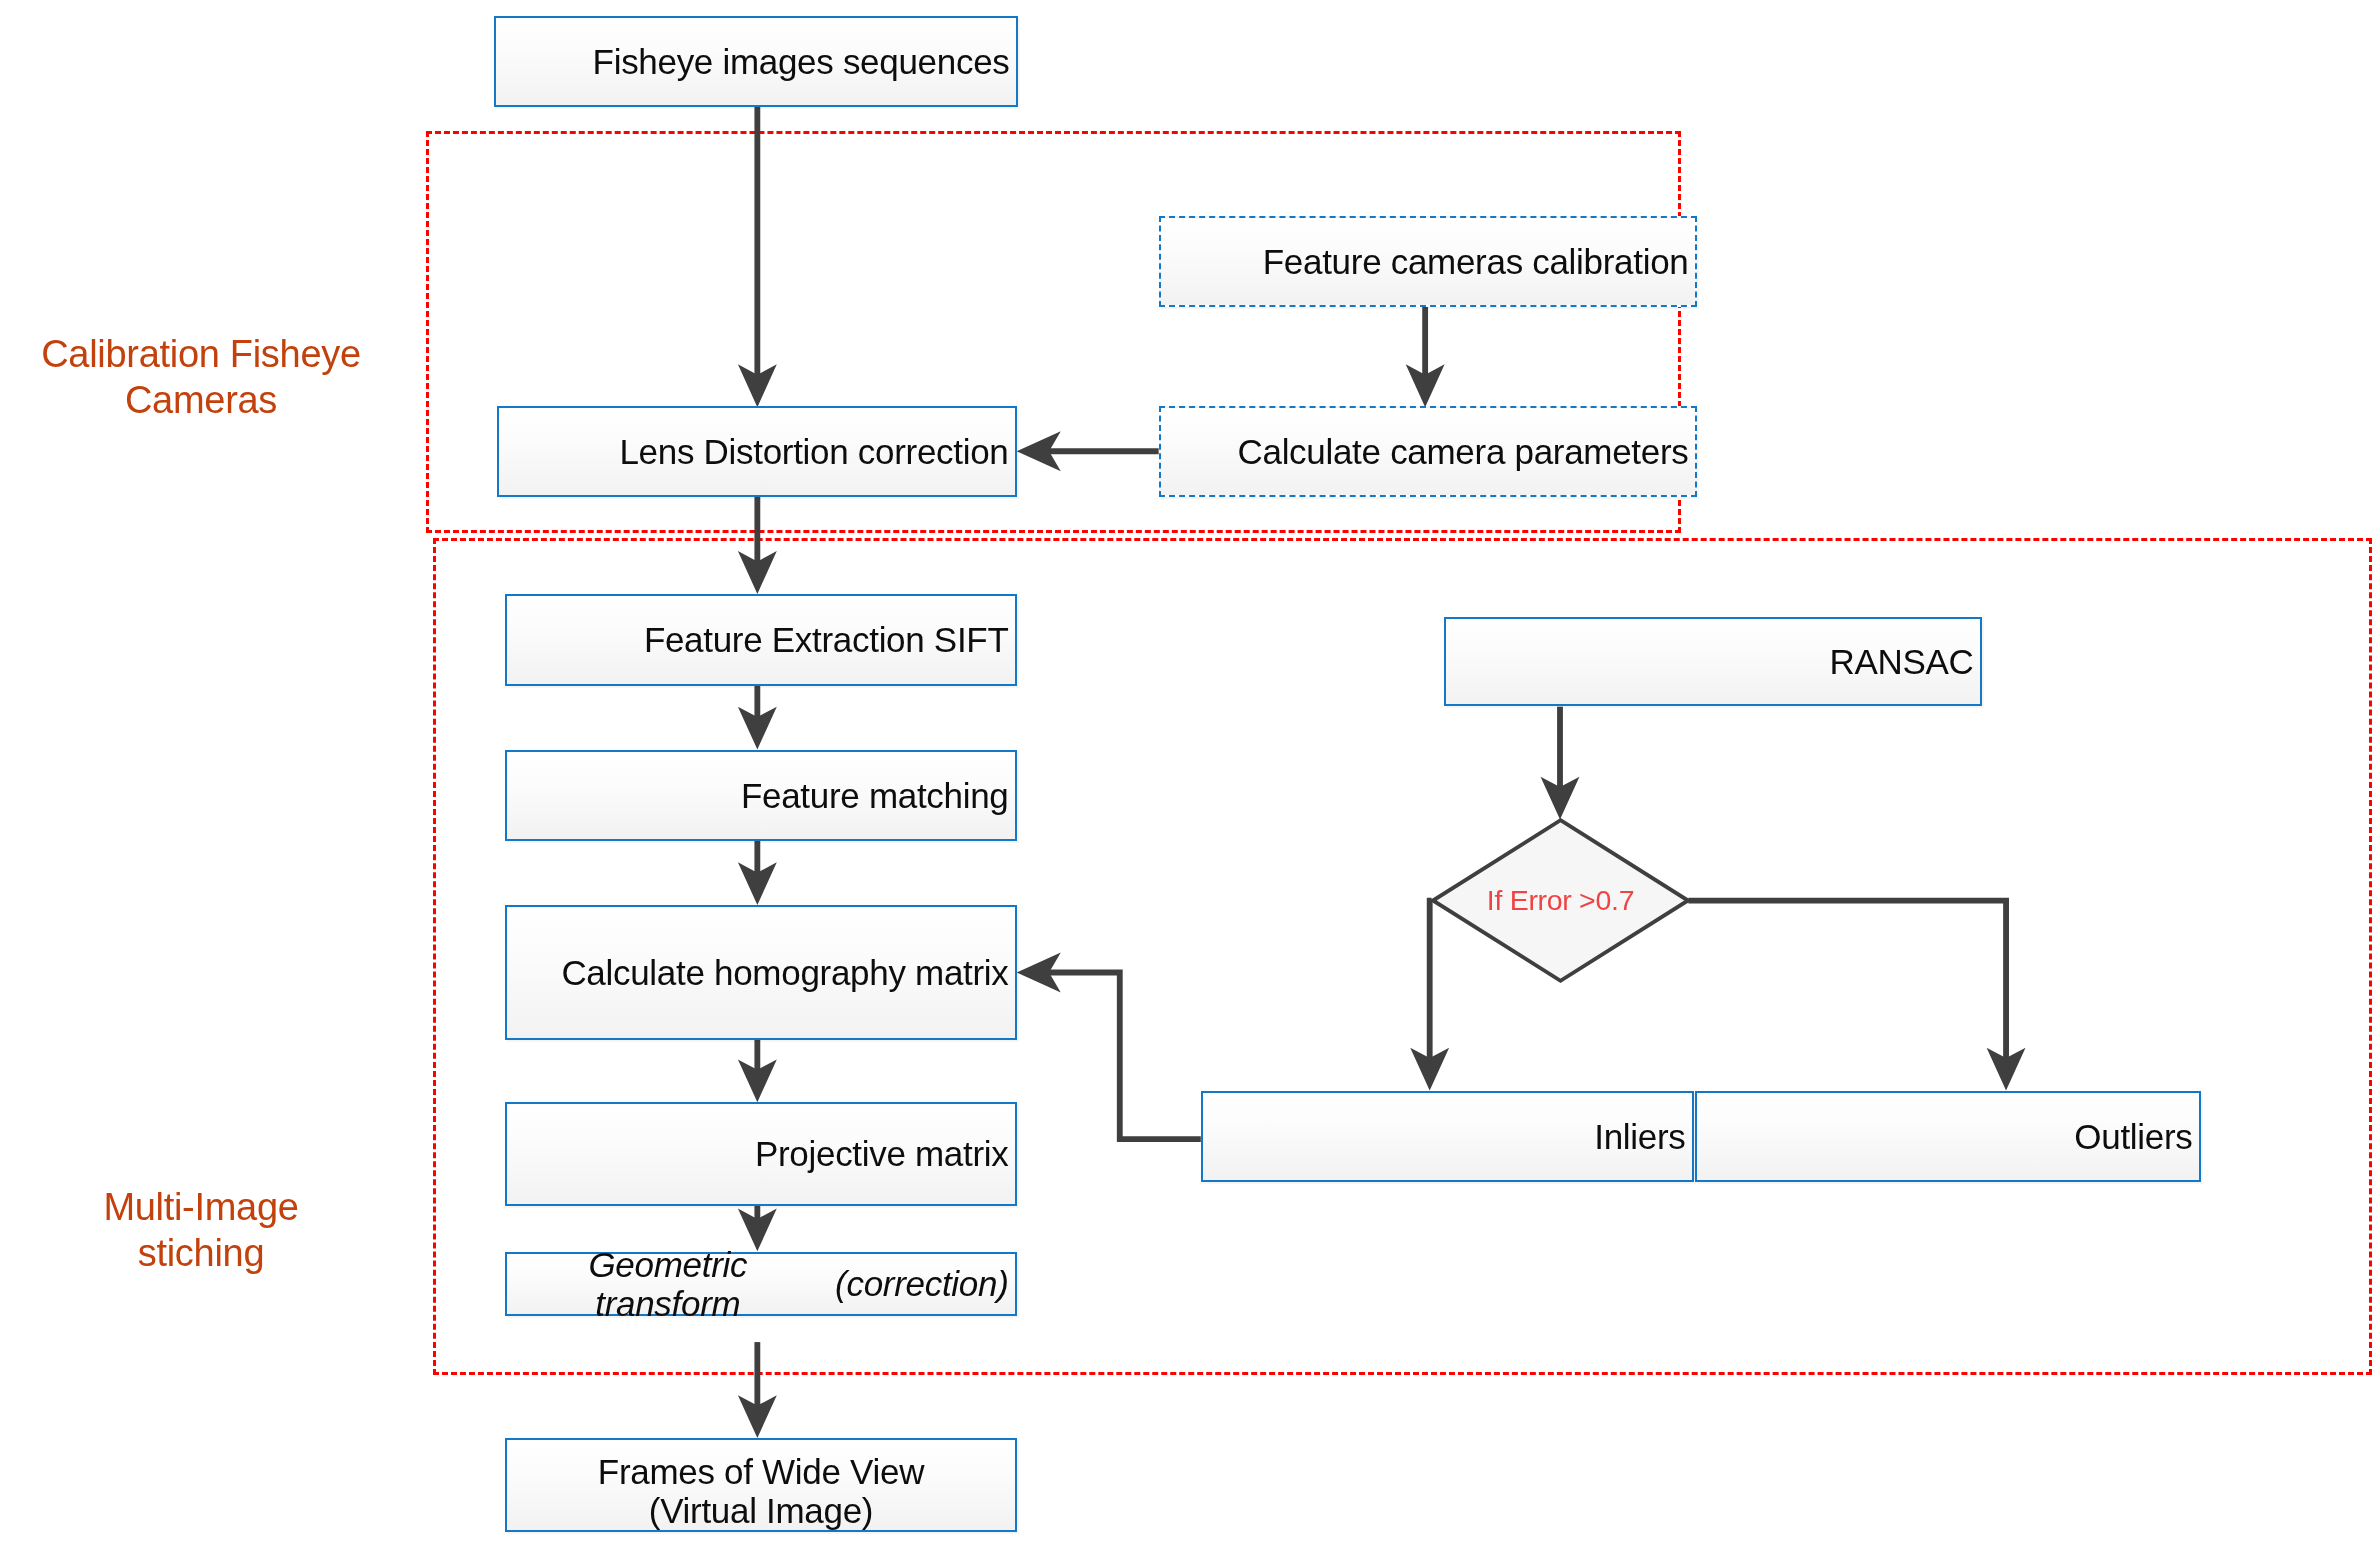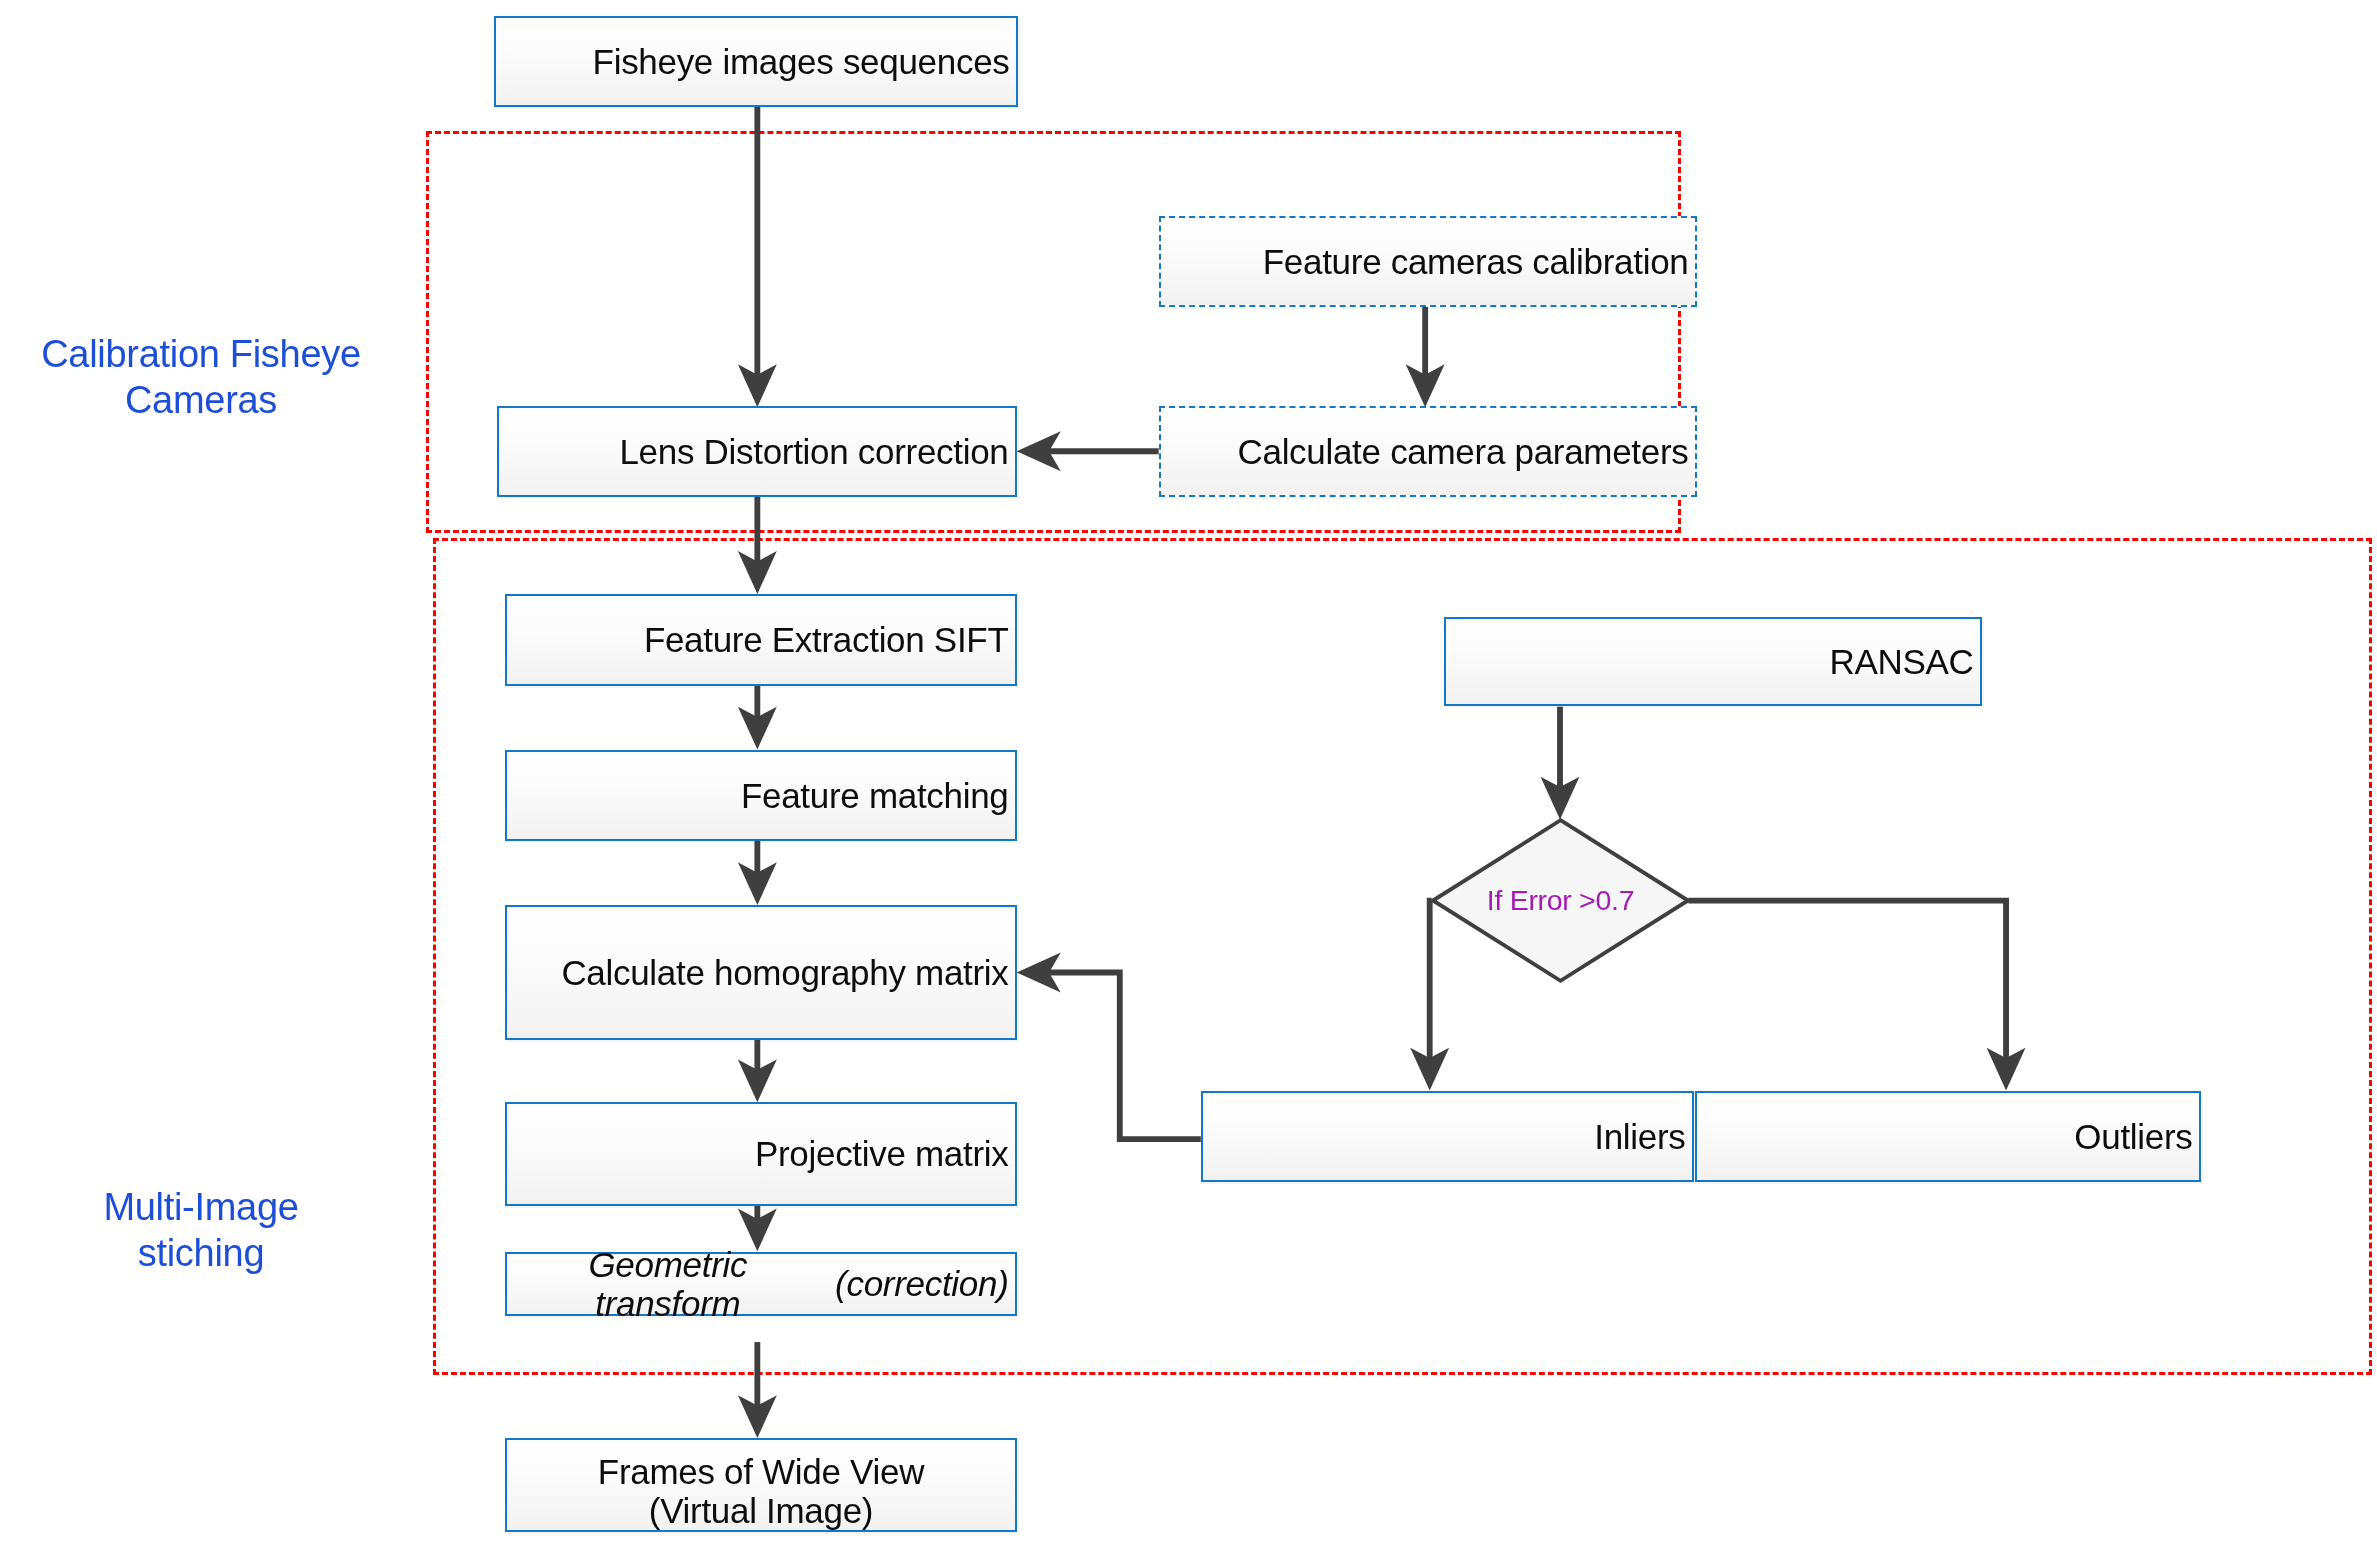--- a/index.html
+++ b/index.html
@@ -25,28 +25,28 @@
     border:2.6px dashed #1478c8;
   }
   .node span{display:block;padding:0 6.5px;}
 
   
   .diamond-wrap{position:absolute;}
   .diamond-wrap svg{display:block;overflow:visible;}
   .diamond-label{
     position:absolute;left:0;top:0;width:100%;height:100%;
     display:flex;align-items:center;justify-content:center;
-    font-size:28.5px;color:#a21caf;letter-spacing:-0.3px;
+    font-size:28.5px;color:#ef4444;letter-spacing:-0.3px;
     pointer-events:none;
   }
 
   
   .region-label{
     position:absolute;
-    color:#1d4ed8;
+    color:#c2410c;
     font-size:38px;
     line-height:1.22;
     text-align:center;
     letter-spacing:-0.3px;
   }
 
   
   .region{
     position:absolute;
     box-sizing:border-box;

